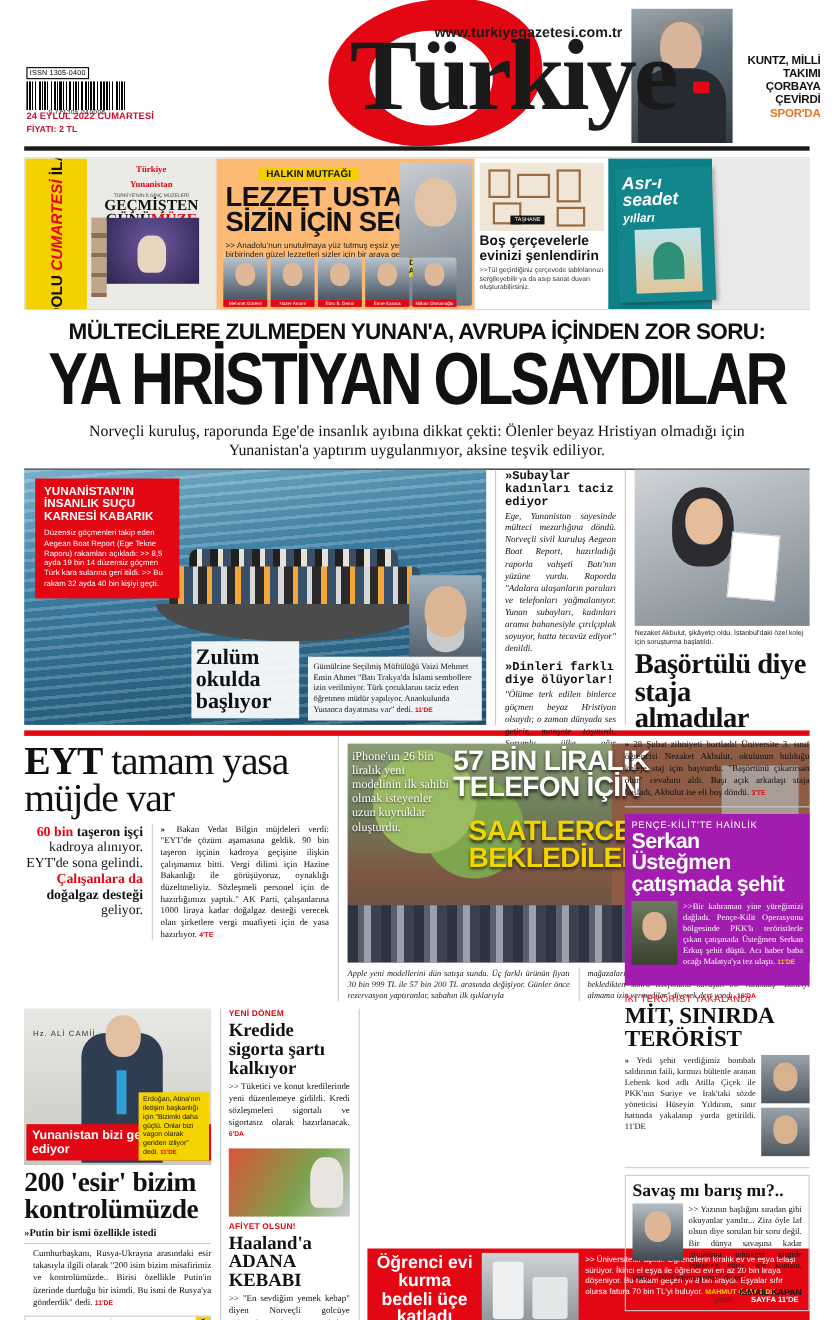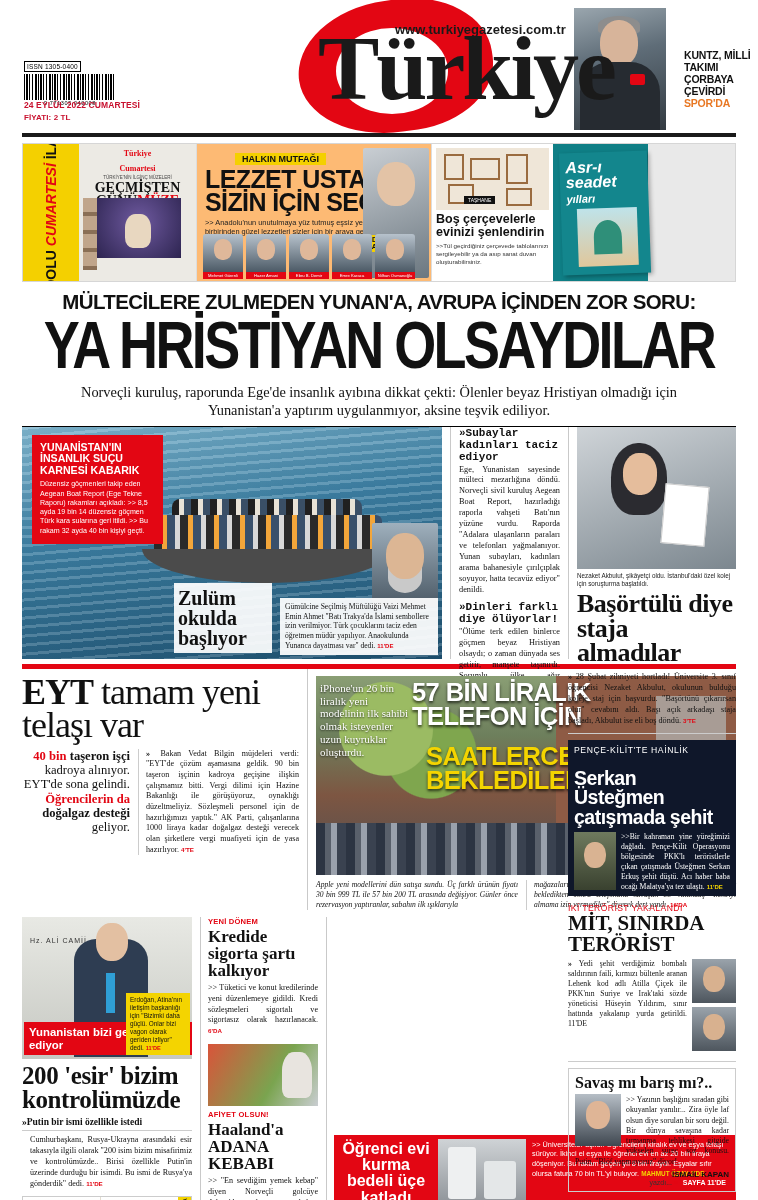--- a/index.html
+++ b/index.html
@@ -43,21 +43,21 @@
 
   .coach-photo { position: absolute; right: 92px; top: 8px; width: 92px; height: 122px;
     background: linear-gradient(165deg, #9aa6ae 0%, #5f6d78 40%, #333b42 100%); overflow: hidden; z-index: 3; }
   .coach-photo .head { position: absolute; left: 26px; top: 12px; width: 38px; height: 46px;
     background: #d7b49a; border-radius: 48% 48% 45% 45%; }
   .coach-photo .hair { position: absolute; left: 24px; top: 8px; width: 42px; height: 18px;
     background: #8d8d8d; border-radius: 50% 50% 20% 20%; }
   .coach-photo .body { position: absolute; left: 6px; top: 54px; width: 80px; height: 70px;
     background: #262b31; border-radius: 30px 30px 0 0; }
   .coach-photo .flagpatch { position: absolute; left: 56px; top: 66px; width: 15px; height: 11px; background: #e30613; border-radius: 2px; }
-  .coach-kicker { position: absolute; right: 0; top: 50px; width: 74px; text-align: left;
+  .coach-kicker { position: absolute; right: 12px; top: 50px; width: 74px; text-align: right;
     font-family: "Liberation Sans", sans-serif; font-weight: bold; font-size: 10.5px; line-height: 1.14;
     color: #111; letter-spacing: -.2px; z-index: 5; }
   .coach-kicker .sporda { color: #e87722; }
 
   .rule-thick { height: 4px; background: #1a1a1a; margin: 0 22px; }
 
   
   .promo { position: relative; margin: 6px 22px 0; height: 139px;
     border: 1px solid #d6d6d6; display: flex; overflow: hidden; background: #fff; }
   .promo-yellow { width: 56px; background: #f4d000; position: relative; }
@@ -152,21 +152,21 @@
   .hero-face { position: absolute; right: 4px; top: 96px; width: 66px; height: 84px;
     background: linear-gradient(#9fb0bd,#4a5864); border-radius: 2px; overflow: hidden; }
   .hero-face:after { content: ""; position: absolute; left: 14px; top: 10px; width: 38px; height: 46px;
     background: #dcb694; border-radius: 46%; }
   .hero-face .beard { position: absolute; left: 16px; top: 40px; width: 34px; height: 30px; background: #c9c9c9; border-radius: 0 0 50% 50%; }
 
   .hero-col { flex: 1; padding-left: 8px; border-left: 1px solid #c9c9c9; margin-left: 8px; }
   .bq { font-family: Liberation Mono, monospace; font-weight: bold; font-size: 11px; color: #111; margin-bottom: 2px; }
   .bq:before { content: "\00BB "; color: #111; }
   .hero-col p { font-family: "Liberation Serif", serif; font-size: 8.3px; line-height: 1.32;
-    text-align: justify; color: #111; margin-bottom: 5px; }
+    text-align: justify; color: #111; margin-bottom: 5px; font-style: italic; }
   .hero-col p .src { font-family: "Liberation Sans", sans-serif; font-weight: bold; font-size: 6.2px; color: #e30613; }
 
   .hero-right { width: 168px; padding-left: 8px; border-left: 1px solid #c9c9c9; margin-left: 8px; }
   .hero-right .ph { width: 100%; height: 142px; background: linear-gradient(160deg,#cfd4d8,#7c878f); position: relative; overflow:hidden;}
   .hero-right .ph .hj { position: absolute; left: 34px; top: 16px; width: 56px; height: 72px; background: #2b2b30; border-radius: 48% 48% 40% 40%; }
   .hero-right .ph .fc { position: absolute; left: 46px; top: 26px; width: 34px; height: 42px; background: #e5bd9c; border-radius: 46%; }
   .hero-right .ph .doc { position: absolute; left: 86px; top: 58px; width: 44px; height: 60px; background: #fff; transform: rotate(5deg); border:1px solid #ccc;}
   .hero-right .cap { font-family: "Liberation Sans", sans-serif; font-size: 6.3px; line-height: 1.3; margin-top: 3px; color: #222; }
   .hero-right h2 { font-family: "Liberation Serif", serif; font-size: 26px; line-height: .95; margin-top: 4px; color: #111; letter-spacing:-.5px;}
 
@@ -262,22 +262,22 @@
   .ogr .ph:before{content:"";position:absolute;left:46px;top:22px;width:32px;height:38px;background:#e4e7e8;border-radius:3px;}
   .ogr p { flex: 1; font-family: "Liberation Sans", sans-serif; font-size: 7.3px; line-height: 1.32; padding: 5px 6px 0; }
   .ogr p .src { font-weight: bold; font-size: 6.4px; color: #f4d400; }
 
   
   .rail { position: absolute; right: 22px; top: 672px; width: 168px; }
   .rail .blk { border-bottom: 1px solid #ccc; padding-bottom: 6px; margin-bottom: 6px; }
   .rail p.b { font-family: "Liberation Serif", serif; font-size: 8.2px; line-height: 1.33; text-align: justify; color: #111; }
   .rail p.b .src { font-family: "Liberation Sans", sans-serif; font-weight: bold; font-size: 6.2px; color: #e30613; }
   .rail .kick { font-family: "Liberation Sans", sans-serif; font-size: 8.6px; letter-spacing: .6px; color: #fff; }
-  .rail .darkbox { background: #0f172a; color: #fff; padding: 5px 6px 4px; }
-  .rail .darkbox h3 { font-family: "Liberation Sans", sans-serif; font-weight: bold; font-size: 19.5px; line-height: 1.0; margin-top: 14px; letter-spacing: -.5px; }
+  .rail .darkbox { background: #a21caf; color: #fff; padding: 5px 6px 16px; }
+  .rail .darkbox h3 { font-family: "Liberation Sans", sans-serif; font-weight: bold; font-size: 19.5px; line-height: 1.0; margin-top: 1px; letter-spacing: -.5px; }
   .rail .darkbox .row { display: flex; gap: 5px; margin-top: 5px; }
   .rail .darkbox .mug { width: 42px; height: 58px; background: linear-gradient(#6f7a5e,#39412f); flex: 0 0 42px; position: relative; overflow:hidden;}
   .rail .darkbox .mug:after{content:"";position:absolute;left:10px;top:10px;width:22px;height:26px;background:#d9b392;border-radius:46%;}
   .rail .darkbox p { font-family: "Liberation Serif", serif; font-size: 7.7px; line-height: 1.3; text-align: justify; }
   .rail .darkbox p .src { font-family: "Liberation Sans", sans-serif; font-weight: bold; font-size: 6px; color: #f4d400; }
   .rail .kick2 { font-family: "Liberation Sans", sans-serif; font-size: 8.6px; letter-spacing: .4px; color: #e30613; }
   .rail h3.mit { font-family: "Liberation Serif", serif; font-size: 21px; line-height: 1.0; color: #111; letter-spacing:-.3px;}
   .rail .mitrow { display: flex; gap: 5px; margin-top: 4px; }
   .rail .mitrow p { flex: 1; font-family: "Liberation Serif", serif; font-size: 7.7px; line-height: 1.3; text-align: justify; color: #111; }
   .rail .mitrow p:before { content: "\00BB "; font-weight: bold; }
@@ -332,21 +332,21 @@
     <div class="promo-yellow">
       <div class="vtext">
         <span>DOPDOLU</span>
         <em>CUMARTESİ</em>
         <span>İLAVESİ</span>
       </div>
     </div>
     <div class="promo-paper">
       <div class="mini-mast">
         <span>Türkiye</span>
-        <span style="display:inline">Cumartesi</span>
+        <span style="display:inline">Yunanistan</span>
       </div>
       <div class="mini-kicker">TÜRKİYE'NİN İLGİNÇ MÜZELERİ</div>
       <div class="mini-head">
         <span>GEÇMİŞTEN</span><br>
         <span>GÜNÜ</span><i>MÜZE</i>
       </div>
       <div class="mini-thumbs"></div>
       <div class="mini-img"></div>
     </div>
     <div class="promo-mid">
@@ -451,25 +451,25 @@
       <div class="cap">Nezaket Akbulut, şikâyetçi oldu. İstanbul'daki özel kolej için soruşturma başlatıldı.</div>
       <h2>Başörtülü diye staja almadılar</h2>
     </div>
   </div>
 
   <div class="red-band"></div>
 
   <div class="mid">
     <div class="mid-left">
       <div class="eyt-h">
-        <b>EYT</b><span> tamam yeni telaşı var</span>
+        <b>EYT</b><span> tamam yasa müjde var</span>
       </div>
       <div class="eyt-body">
         <div class="eyt-lede">
-          <span class="r">40 bin</span><b> taşeron </b><b>işçi</b><span> kadroya alınıyor. EYT'de sona gelindi. </span><span class="r">Öğrencilerin da</span><b> doğalgaz desteği</b><span> geliyor.</span>
+          <span class="r">60 bin</span><b> taşeron </b><b>işçi</b><span> kadroya alınıyor. EYT'de sona gelindi. </span><span class="r">Çalışanlara da</span><b> doğalgaz desteği</b><span> geliyor.</span>
         </div>
         <div class="eyt-col">
           <span>Bakan Vedat Bilgin müjdeleri verdi: "EYT'de çözüm aşamasına geldik. 90 bin taşeron işçinin kadroya geçişine ilişkin çalışmamız bitti. Vergi dilimi için Hazine Bakanlığı ile görüşüyoruz, oynaklığı düzeltmeliyiz. Sözleşmeli personel için de hazırlığımızı yaptık." AK Parti, çalışanlarına 1000 liraya kadar doğalgaz desteği verecek olan şirketlere vergi muafiyeti için de yasa hazırlıyor.</span>
           <span class="src">4'TE</span>
         </div>
       </div>
     </div>
 
     <div class="mid-right">
       <div class="iph">

